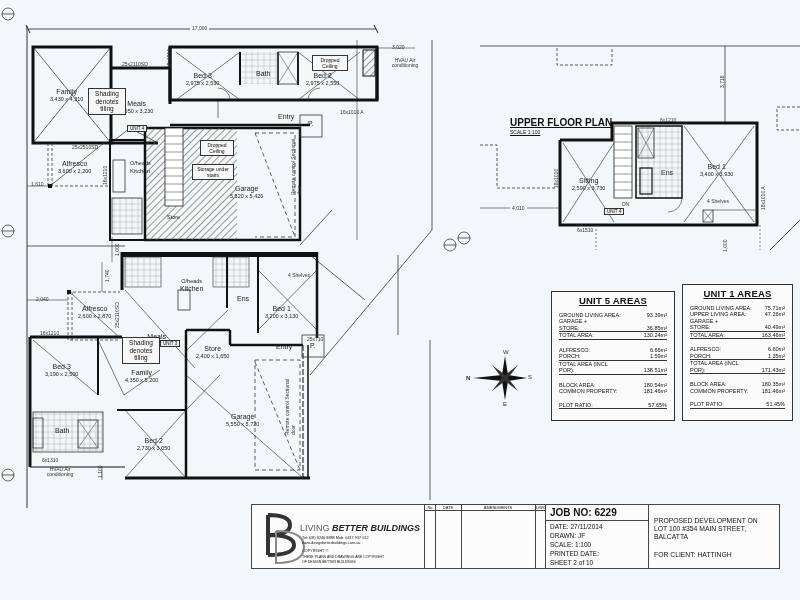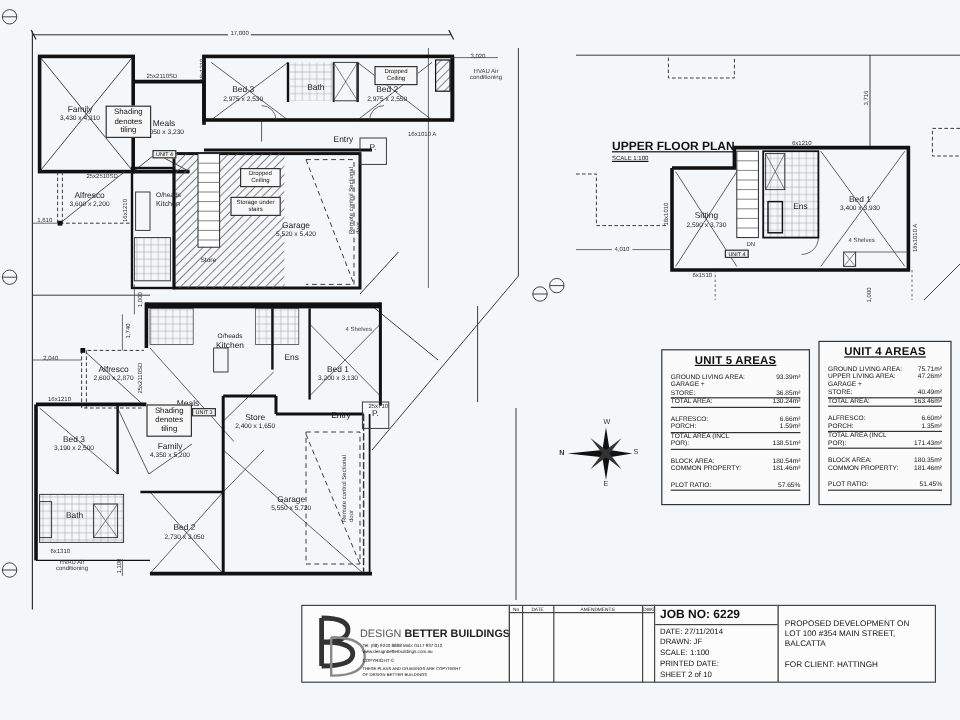--- a/index.html
+++ b/index.html
@@ -377,21 +377,21 @@
       <span>181.46m²</span>
     </div>
   <div class="gap"></div>
   <div class="row u">
       <span>PLOT RATIO:</span>
       <span>57.65%</span>
     </div>
 </div>
 
 <div class="areas" style="left:682px;top:284px;width:111px;height:137px;">
-  <h3>UNIT 4 AREAS</h3>
+  <h3>UNIT 1 AREAS</h3>
   <div class="row">
       <span>GROUND LIVING AREA:</span>
       <span>75.71m²</span>
     </div>
   <div class="row">
       <span>UPPER LIVING AREA:</span>
       <span>47.26m²</span>
     </div>
   <div class="row">
       <span>GARAGE +</span>
@@ -437,21 +437,21 @@
       <span>51.45%</span>
     </div>
 </div>
 
 <div class="tb" style="left:251px;top:504px;width:174px;height:65px;">
   <svg width="60" height="60" style="left:2px;top:2px;">
     <path d="M 14 8 L 14 48 M 14 8 Q 36 8 36 18 Q 36 28 14 28 Q 40 28 40 38 Q 40 48 14 48" fill="none" stroke="#333" stroke-width="4"></path>
     <path d="M 22 24 Q 50 24 50 40 Q 50 56 22 56 L 22 24" fill="none" stroke="#888" stroke-width="2"></path>
   </svg>
   <div class="abs" style="left:48px;top:18px;font-size:9px;white-space:nowrap;">
-    <span style="color:#555;">DESIGN </span><b style="color:#222;">BETTER BUILDINGS</b>
+    <span style="color:#555;">LIVING </span><b style="color:#222;font-style:italic;">BETTER BUILDINGS</b>
   </div>
   <div class="abs" style="left:50px;top:31px;font-size:3.8px;">Tel: (08) 9240 8888 Mob: 0417 937 012</div>
   <div class="abs" style="left:50px;top:36px;font-size:3.8px;">www.designbetterbuildings.com.au</div>
   <div class="abs" style="left:50px;top:44px;font-size:3.8px;">COPYRIGHT ©</div>
   <div class="abs" style="left:50px;top:50px;font-size:3.5px;">THESE PLANS AND DRAWINGS ARE COPYRIGHT</div>
   <div class="abs" style="left:50px;top:55px;font-size:3.5px;">OF DESIGN BETTER BUILDINGS</div>
 </div>
 
 <div class="tb" style="left:424px;top:504px;width:122px;height:65px;">
   <div class="abs" style="left:0;top:0;width:10px;height:64px;border-right:1px solid #444;font-size:4px;text-align:center;">No</div>

